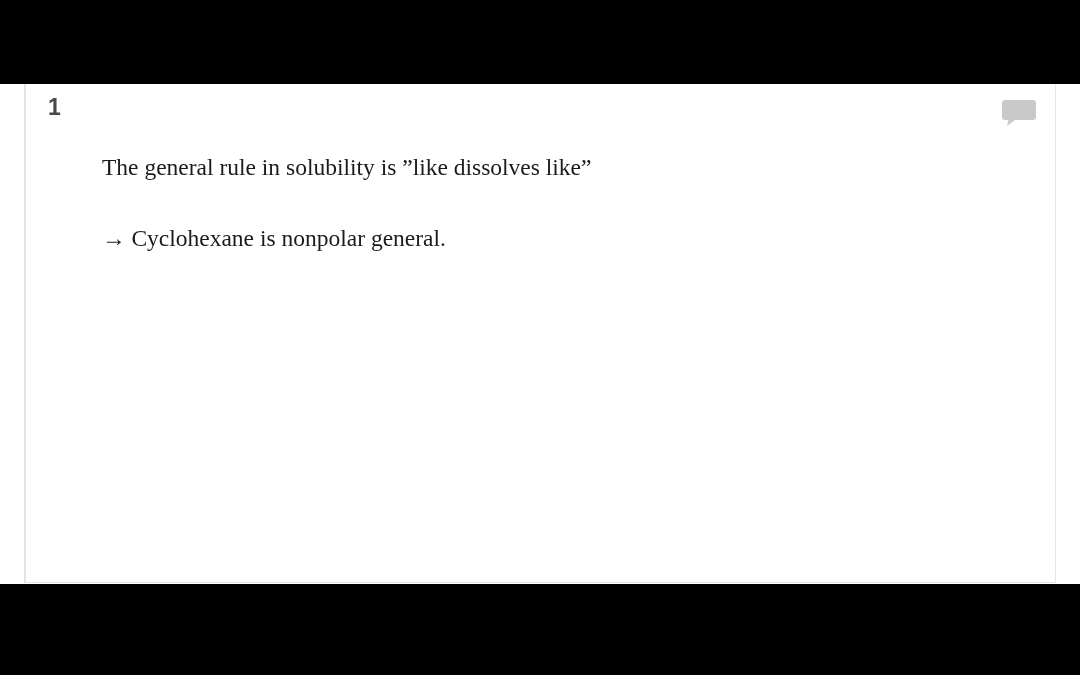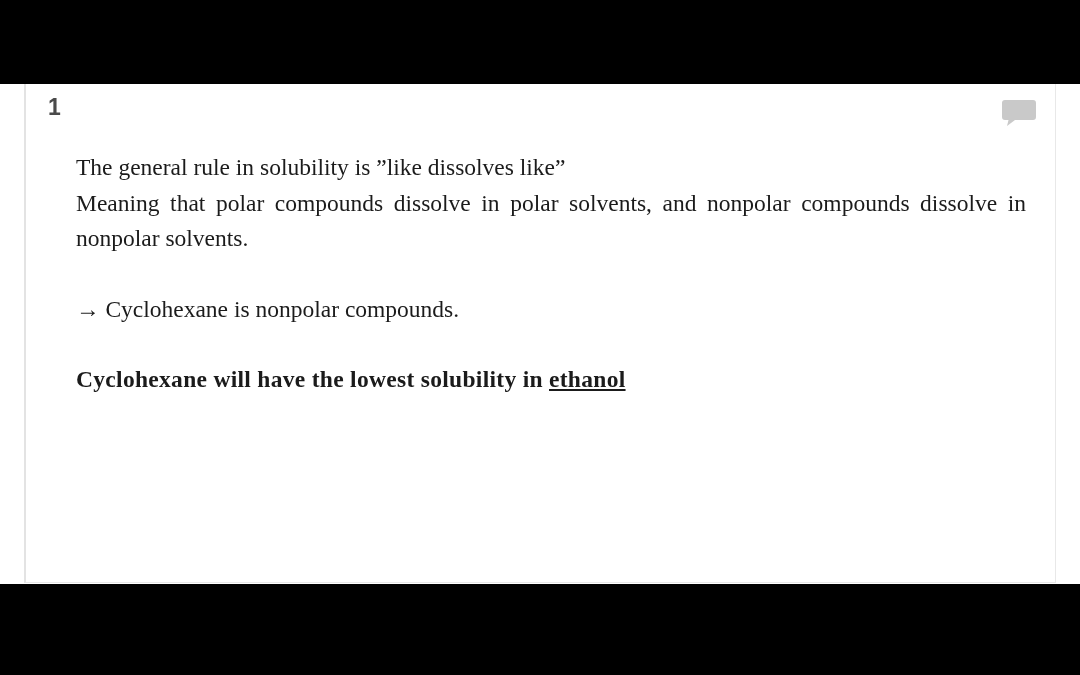--- a/index.html
+++ b/index.html
@@ -60,21 +60,21 @@
     right: 18px;
     top: 12px;
     width: 36px;
     height: 32px;
     cursor: pointer;
   }
   .comment-icon svg { display: block; }
 
   .body-text {
     position: absolute;
-    left: 50px;
+    left: 76px;
     top: 66px;
     width: 950px;
     font-family: "Liberation Serif", serif;
     font-size: 23.5px;
     line-height: 35.5px;
     color: #1b1b1b;
   }
   .para {
     margin: 0;
     text-align: justify;
@@ -113,25 +113,23 @@
 
       <div class="comment-icon">
         <svg width="36" height="32" viewBox="0 0 36 32" xmlns="http://www.w3.org/2000/svg">
           <path d="M4 4 H32 A3 3 0 0 1 35 7 V21 A3 3 0 0 1 32 24 H14 L6 30 L7.5 24 H4 A3 3 0 0 1 1 21 V7 A3 3 0 0 1 4 4 Z" fill="#c9c9c9"></path>
         </svg>
       </div>
     </div>
 
     <div class="body-text">
       <p class="para nojust">The general rule in solubility is ”like dissolves like”</p>
-      <p class="para">Meaning that polar compounds dissolve in polar solvents, and nonpolar compounds dissolve in nonpolar solvents.</p>
 
       <div class="spacer"></div>
 
-      <p class="arrow-line">→ Cyclohexane is nonpolar compounds.</p>
+      <p class="arrow-line">→ Cyclohexane is nonpolar general.</p>
 
       <div class="spacer"></div>
 
-      <p class="concl"><span>Cyclohexane will have the lowest solubility in </span><span class="u">ethanol</span></p>
     </div>
 
   </div>
 </div>
 
 </body></html>

